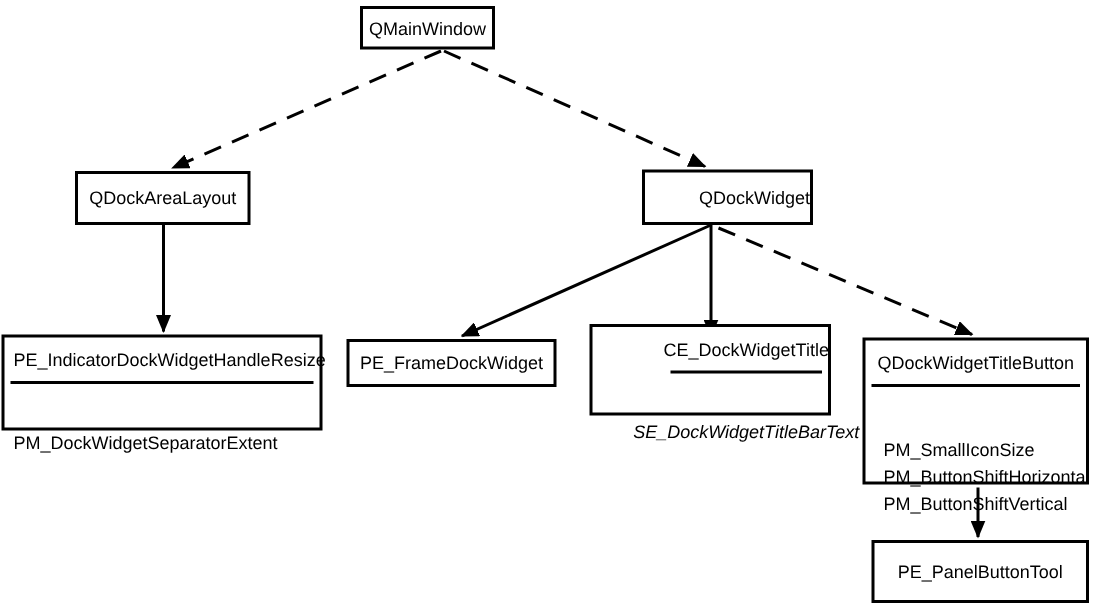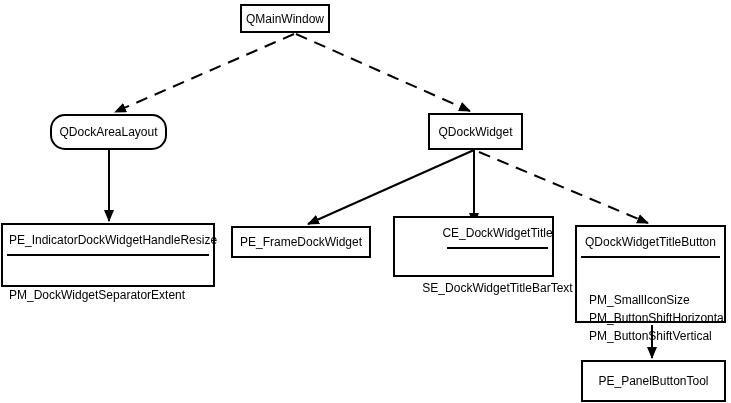--- a/index.html
+++ b/index.html
@@ -66,28 +66,29 @@
     padding: 2px 6px;
     margin-top: 28px;
   }
   .comp-items.pad-left {
     padding-left: 12px;
     justify-content: flex-start;
     padding-top: 5px;
   }
   .comp-items.center-align {
     align-items: center;
+    font-style: italic;
   }
   .item {
     line-height: 18px;
   }
   
   #b-qmainwindow      { left: 240px; top: 4px;   width: 90px; height: 29px; }
-  #b-qdockarealayout  { left: 50px;  top: 114px; width: 117px; height: 36px; border-radius: 15px; }
-  #b-qdockwidget      { left: 428px; top: 113px; width: 95px;  height: 37px; }
+  #b-qdockarealayout  { left: 50px;  top: 114px; width: 117px; height: 36px; }
+  #b-qdockwidget      { left: 428px; top: 113px; width: 114px;  height: 37px; justify-content: flex-end; }
   #b-dockseparator    { left: 1px;   top: 223px; width: 214px; height: 64px; }
   #b-framedockwidget  { left: 231px; top: 226px; width: 140px; height: 32px; }
   #b-dockwidgettitle  { left: 393px; top: 216px; width: 161px; height: 61px; padding-left: 48px; }
   #b-titlebutton      { left: 575px; top: 225px; width: 151px; height: 98px; }
   #b-panelbuttontool  { left: 581px; top: 360px; width: 145px; height: 42px; }
 
   .edge {
     stroke: #000000;
     stroke-width: 2;
     fill: none;

